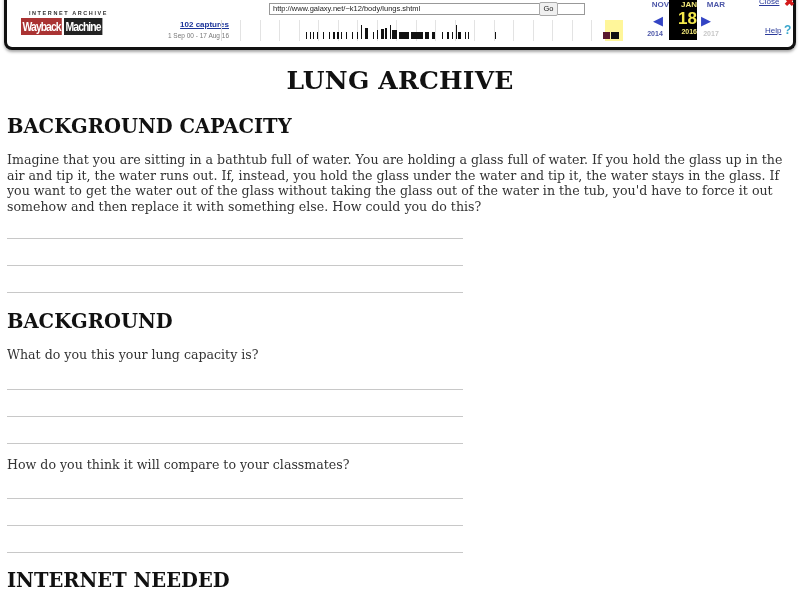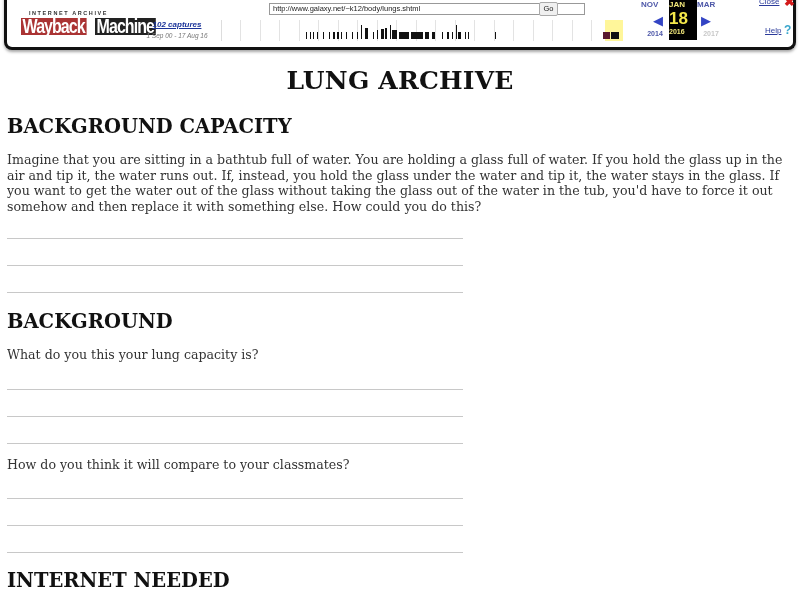--- a/index.html
+++ b/index.html
@@ -8,38 +8,38 @@
 
   
   #wm-toolbar {
     position: absolute; left: 4px; top: -6px; width: 792px; height: 56px;
     background: #ffffff; border: 3px solid #111; border-top: none;
     border-radius: 0 0 8px 8px; box-shadow: 0 2px 3px rgba(0,0,0,0.35);
     font-family: "Liberation Sans", sans-serif;
   }
   .wm-logo { position: absolute; left: 14px; top: 16px; width: 95px; height: 26px; }
   .wm-logo .ia { font-size: 5.5px; letter-spacing: 1.6px; font-weight: bold; color: #333; text-align: center; }
-  .wm-logo .wb { display: flex; height: 17px; margin-top: 2px; font-family: "Liberation Sans Narrow", "Liberation Sans", sans-serif; font-weight: bold; font-size: 20px; line-height: 17px; letter-spacing: -1.2px; }
+  .wm-logo .wb { display: flex; height: 17px; margin-top: 2px; font-family: "Liberation Sans Narrow", "Liberation Sans", sans-serif; font-weight: bold; font-size: 13px; line-height: 17px; letter-spacing: -1.2px; }
   .wm-logo .wb .wayback { background: #a33; color: #fff; padding: 0 2px; transform: scaleX(0.8); transform-origin: left; }
   .wm-logo .wb .machine { background: #222; color: #fff; padding: 0 2px; margin-left: -8px; transform: scaleX(0.8); transform-origin: left; }
 
-  .wm-captures { position: absolute; left: 130px; top: 26px; width: 80px; text-align: center; font-style: italic; }
+  .wm-captures { position: absolute; left: 142px; top: 26px; width: 80px; text-align: right; }
   .wm-captures .cap { font-size: 8px; color: #1a3399; text-decoration: underline; font-weight: bold; display: block; }
   .wm-captures .range { font-size: 6.5px; color: #777; display: block; margin-top: 3px; }
 
   .wm-url { position: absolute; left: 214px; top: 9px; width: 316px; height: 12px; border: 1px solid #999; background: #fff; font-size: 7.5px; line-height: 10px; padding: 0 3px; color: #222; white-space: nowrap; overflow: hidden; margin-left: 48px; }
   .wm-go { position: absolute; left: 532px; top: 8px; width: 19px; height: 14px; border: 1px solid #aaa; background: #f0f0f0; font-size: 7.5px; line-height: 12px; text-align: center; color: #222; border-radius: 2px; }
 
   .wm-sparkline { position: absolute; left: 214px; top: 26px; width: 398px; height: 21px; border-left: 1px solid #ddd; }
   .wm-sparkline .year-sep { position: absolute; top: 0; width: 1px; height: 21px; background: #e3e3e3; }
   .wm-sparkline .bar { position: absolute; bottom: 2px; width: 1px; background: #111; }
   .wm-sparkline .hl { position: absolute; top: 0; height: 21px; background: #fff69a; }
 
   .wm-cal { position: absolute; left: 632px; top: 5px; width: 90px; height: 46px; }
-  .wm-cal .col { position: absolute; top: 0; width: 28px; text-align: left; }
+  .wm-cal .col { position: absolute; top: 0; width: 28px; text-align: right; }
   .wm-cal .mon { font-size: 8px; font-weight: bold; color: #4d57a8; margin-top: 1px; }
   .wm-cal .yr { font-size: 7px; font-weight: bold; color: #4d57a8; }
   .wm-cal .col-cur { left: 30px; background: #000; height: 46px; top: -5px; padding-top: 5px; }
   .wm-cal .col-cur .mon { color: #f2e87a; }
   .wm-cal .col-cur .day { font-size: 17px; font-weight: bold; color: #f4e84a; line-height: 19px; }
   .wm-cal .col-cur .yr { color: #f2e87a; }
   .wm-cal .arrow { position: absolute; top: 14px; font-size: 13px; color: #3344c4; }
   .wm-cal .yr-next { color: #c8c8c8; }
 
   .wm-close { position: absolute; left: 752px; top: 3px; font-size: 8px; color: #2a3a9a; text-decoration: underline; }

